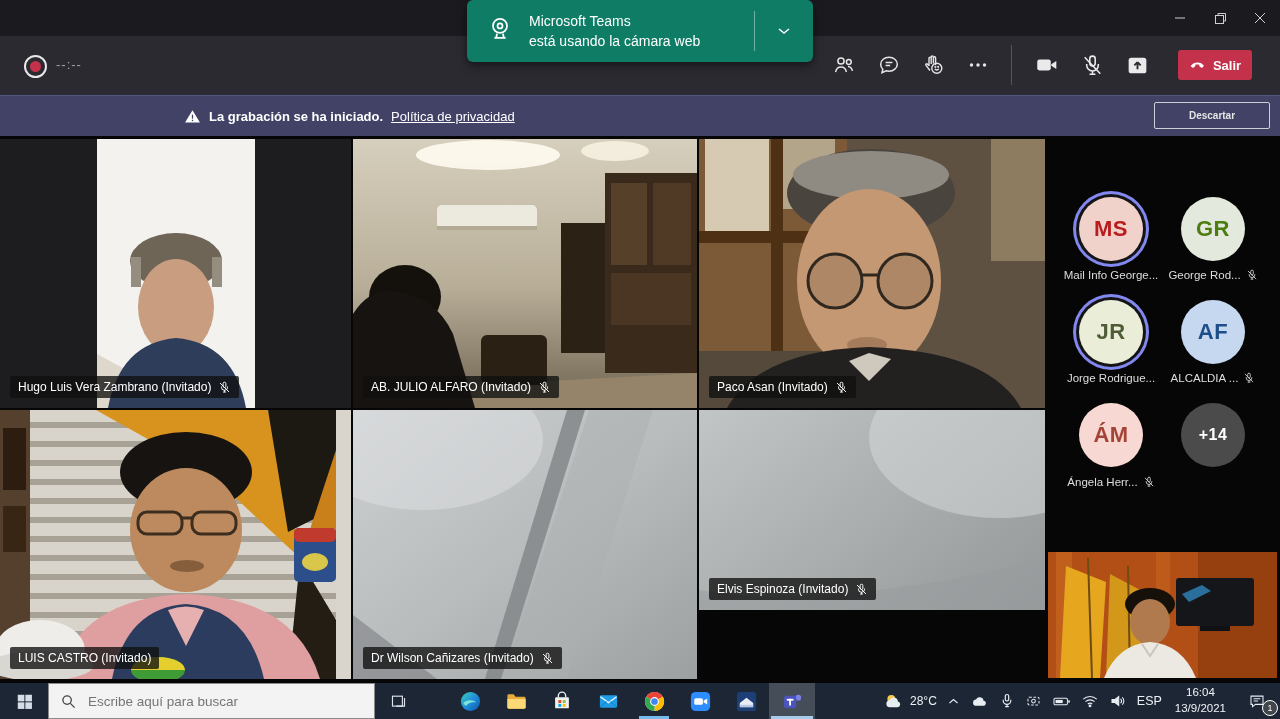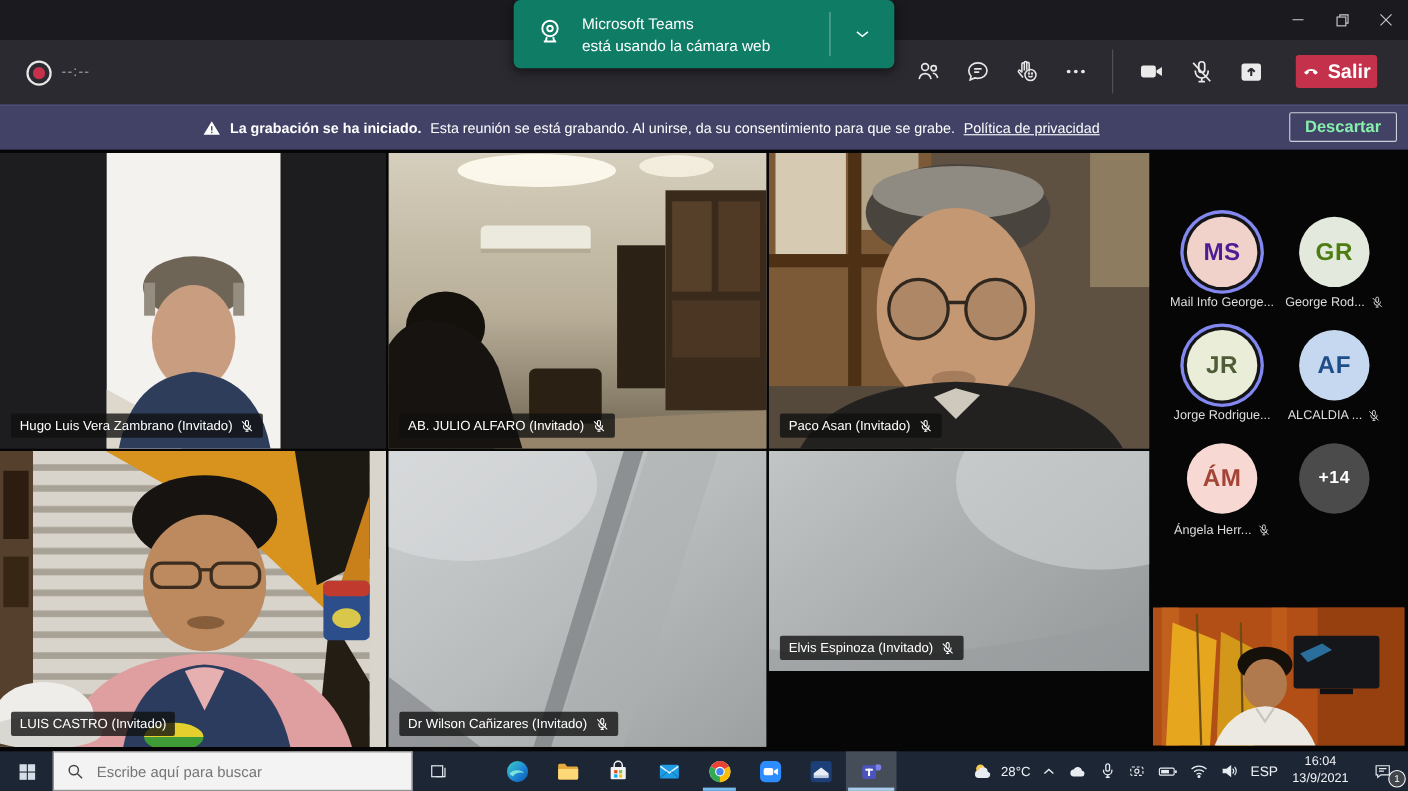--- a/index.html
+++ b/index.html
@@ -21,30 +21,30 @@
   .toastChevron{width:58px;display:flex;align-items:center;justify-content:center;}
   
   .toolbar{left:0;top:36px;width:1280px;height:59px;background:#2b2a31;}
   .recdot{left:24px;top:55px;width:19px;height:19px;border-radius:50%;border:2px solid #e8e8e8;
           display:flex;align-items:center;justify-content:center;}
   .recdot i{display:block;width:11px;height:11px;border-radius:50%;background:#c4314b;}
   .timer{left:56px;top:57px;color:#a5a3aa;font-size:13px;letter-spacing:1px;}
   .tbtn{top:47px;width:36px;height:36px;display:flex;align-items:center;justify-content:center;}
   .tdivider{left:1011px;top:45px;width:1px;height:40px;background:#55545c;}
   .salir{left:1178px;top:50px;width:74px;height:30px;border:none;border-radius:3px;color:#fff;
-         font-size:18px;font-weight:bold;display:flex;align-items:center;justify-content:center;gap:7px;
+         font-size:13px;font-weight:bold;display:flex;align-items:center;justify-content:center;gap:7px;
          font-family:"Liberation Sans",sans-serif;text-align:right;}
   
   .banner{left:0;top:95px;width:1280px;height:40px;border-top:1px solid #535582;
           display:flex;align-items:center;color:#fff;font-size:13px;}
   .bannerInner{margin-left:184px;display:flex;align-items:center;gap:8px;white-space:nowrap;}
   .bannerBold{font-weight:bold;}
   .bannerLink{text-decoration:underline;color:#fff;}
-  .dismiss{position:absolute;right:10px;top:6px;width:98px;height:27px;background:transparent;
-           border:1px solid rgba(255,255,255,.75);border-radius:2px;color:#86efac;font-size:15px;
+  .dismiss{position:absolute;right:10px;top:6px;width:116px;height:27px;background:transparent;
+           border:1px solid rgba(255,255,255,.75);border-radius:2px;color:#e5e5e5;font-size:10px;
            font-weight:bold;font-family:"Liberation Sans",sans-serif;}
   
   .tile{background:#151517;overflow:hidden;}
   .tile svg{display:block;}
   .nameplate{position:absolute;left:10px;bottom:10px;background:rgba(16,16,16,.78);color:#fff;
              font-size:12px;padding:4px 8px;border-radius:2px;display:flex;align-items:center;gap:7px;
              white-space:nowrap;}
   
   .avatar{width:64px;height:64px;border-radius:50%;display:flex;align-items:center;justify-content:center;
           font-size:22px;font-weight:bold;letter-spacing:.5px;}
@@ -183,21 +183,20 @@
   </button>
 
   <div class="abs banner" style="background: rgb(65, 66, 102);">
     <div class="bannerInner">
       <svg width="17" height="17" viewBox="0 0 24 24">
         <path d="M12 3L22.5 20.5h-21z" fill="#fff"></path>
         <rect x="11.1" y="9.5" width="1.8" height="5.6" fill="#414266"></rect>
         <rect x="11.1" y="16.6" width="1.8" height="1.9" fill="#414266"></rect>
       </svg>
       <span class="bannerBold">La grabación se ha iniciado.</span>
-      <span>Esta reunión se está grabando. Al unirse, da su consentimiento para que se grabe.</span>
       <a class="bannerLink">Política de privacidad</a>
     </div>
     <button class="dismiss">Descartar</button>
   </div>
 
   <div class="abs tile" style="left:0;top:139px;width:351px;height:269px">
     <svg width="351" height="269" viewBox="0 0 351 269">
       <rect width="351" height="269" fill="#1d1d20"></rect>
       <rect x="97" width="158" height="269" fill="#f3f2ee"></rect>
       <path d="M97 269 L97 215 L165 252 L165 269 Z" fill="#ddd8cb"></path>
@@ -365,21 +364,21 @@
       <span>Elvis Espinoza (Invitado)</span>
       <svg width="13" height="13" viewBox="0 0 16 16" fill="none" stroke="#fff" stroke-width="1.2">
         <rect x="6.3" y="1.5" width="3.4" height="6.5" rx="1.7"></rect>
           <path d="M4.2 6.8v.8a3.8 3.8 0 0 0 7.6 0v-.8"></path>
           <path d="M8 11.4v2M6.2 13.6h3.6"></path>
           <line x1="2.5" y1="2.5" x2="13.5" y2="13.5"></line>
       </svg>
     </div>
   </div>
 
-  <div class="abs avatar ring" style="left: 1079px; top: 197px; background: rgb(241, 210, 202); color: #4c1d95;">
+  <div class="abs avatar ring" style="left: 1079px; top: 197px; background: rgb(241, 210, 202); color: #b91c1c;">
     <span>MS</span>
   </div>
   <div class="abs avatar" style="left: 1181px; top: 197px; background: rgb(227, 233, 221); color: #4d7c0f;">
     <span>GR</span>
   </div>
   <div class="abs avlabel" style="left:1051px;top:269px">
     <span>Mail Info George...</span>
   </div>
   <div class="abs avlabel" style="left:1153px;top:269px">
     <span>George Rod...</span>

